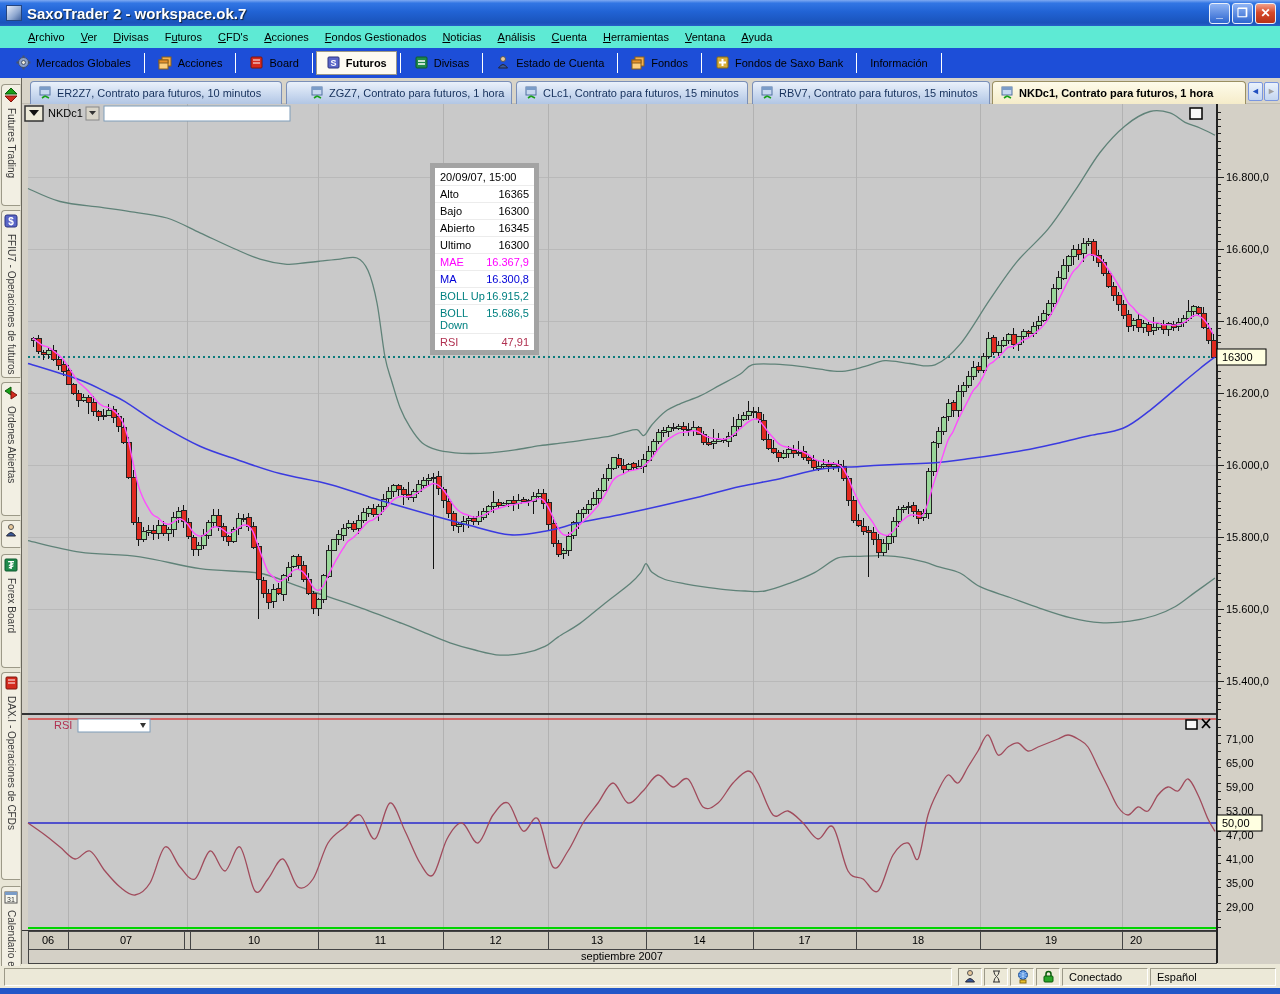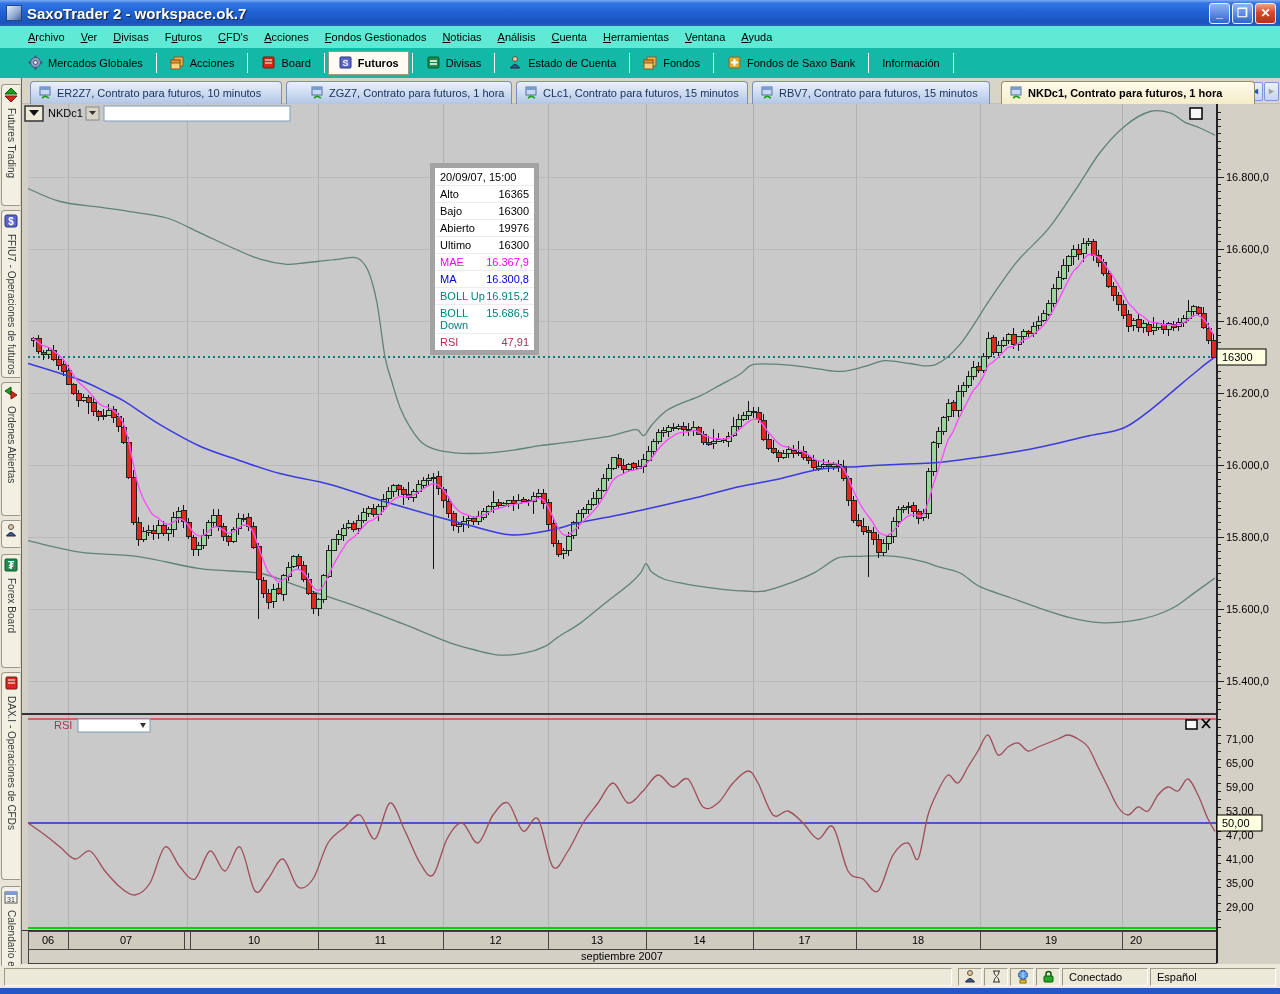--- a/index.html
+++ b/index.html
@@ -5,21 +5,21 @@
 *{box-sizing:border-box}
 html,body{margin:0;padding:0;width:1280px;height:994px;font-family:"Liberation Sans",sans-serif;font-size:11px;overflow:hidden;background:#ECE9D8}
 #titlebar{position:absolute;left:0;top:0;width:100%;height:26px;background:linear-gradient(180deg,#7FAAF2 0%,#3276E4 12%,#2163D4 45%,#1A53BB 88%,#2760C8 100%);display:flex;align-items:center;padding:0 4px;color:#fff}
 #title-icon{width:16px;height:16px;background:linear-gradient(135deg,#E8EFFA,#8FA8D0 60%,#44649C);border:1px solid #25457F;margin:0 5px 0 2px}
 #title-text{font-size:15px;font-weight:bold;text-shadow:1px 1px 1px #123;flex:1}
 .tb-winbtn{width:21px;height:21px;margin-left:2px;border:1px solid #EAF0FA;border-radius:3px;color:#fff;font-size:12px;line-height:18px;text-align:center;font-weight:bold}
 .bmin,.bmax{background:linear-gradient(180deg,#8FB4F4,#2E66CF)}
 .bclose{background:linear-gradient(180deg,#F2A18B,#D6492A 45%,#B83216)}
 #menubar{position:absolute;left:0;top:26px;width:100%;height:22px;background:#5eead4;display:flex;align-items:center;padding-left:20px}
 .menu-item{padding:3px 8px;color:#000}
-#toolbar{position:absolute;left:0;top:48px;width:100%;height:30px;background:#14b8a6;display:flex;align-items:center;padding-left:18px}
+#toolbar{position:absolute;left:0;top:48px;width:100%;height:30px;background:#1d4ed8;display:flex;align-items:center;padding-left:6px}
 .tb-btn{display:flex;align-items:center;gap:5px;padding:3px 9px;border:1px solid transparent;height:24px;white-space:nowrap}
 .tb-btn.active{background:#FDFBF2;border:1px solid #9C9988;font-weight:bold}
 .tb-sep{width:1px;height:20px;background:#ACA899;border-right:1px solid #fff;margin:0 3px}
 #tabrow{position:absolute;left:0;top:78px;width:100%;height:26px;background:#D8D4C8;border-bottom:1px solid #C2BEB2}
 .ctab{position:absolute;top:3px;height:23px;border:1px solid #7A8FB8;border-bottom:none;border-radius:4px 4px 0 0;background:linear-gradient(180deg,#EAF1FB,#C2D3EC 70%,#B2C6E4);display:flex;align-items:center;padding:0 8px;gap:5px;color:#15305B;white-space:nowrap;overflow:hidden}
 .ctab.active{background:linear-gradient(180deg,#FEFBEA,#F5ECC9);border-color:#9A8F62;font-weight:bold;color:#000;z-index:2}
 .tabscroll{position:absolute;top:4px;width:15px;height:19px;background:linear-gradient(180deg,#EAF2FC,#C4D6F0);border:1px solid #7A96DF;text-align:center;line-height:17px;font-size:9px;border-radius:2px}
 #sidebar{position:absolute;left:0;top:78px;width:22px;height:886px;background:#E8E5D6;border-right:1px solid #6A675C}
 .side-tab{position:absolute;left:1px;width:20px;background:#F2EFE3;border:1px solid #9C9988;border-right-color:#D8D5C5;border-radius:4px 0 0 4px;display:flex;flex-direction:column;align-items:center;padding-top:2px;overflow:hidden}
 .side-label{writing-mode:vertical-rl;font-size:10px;color:#3A3A3A;white-space:nowrap;overflow:hidden;margin-top:3px;flex:1}
@@ -164,21 +164,21 @@
         <span>CLc1, Contrato para futuros, 15 minutos</span>
       </div>
       <div class="ctab" style="left: 752px; width: 238px;">
         <span><svg width="13" height="13">
             <rect x="1" y="1" width="10" height="8" fill="#C8D8F0" stroke="#5070A0"></rect>
             <rect x="1" y="1" width="10" height="3" fill="#7A9CC8"></rect>
             <path d="M3 12 l3 -2 M6 10 l4 2" stroke="#18A018" stroke-width="1.6" fill="none"></path>
           </svg></span>
         <span>RBV7, Contrato para futuros, 15 minutos</span>
       </div>
-      <div class="ctab active" style="left: 992px; width: 254px; margin-left: 9px;">
+      <div class="ctab active" style="left: 992px; width: 254px;">
         <span><svg width="13" height="13">
             <rect x="1" y="1" width="10" height="8" fill="#C8D8F0" stroke="#5070A0"></rect>
             <rect x="1" y="1" width="10" height="3" fill="#7A9CC8"></rect>
             <path d="M3 12 l3 -2 M6 10 l4 2" stroke="#18A018" stroke-width="1.6" fill="none"></path>
           </svg></span>
         <span>NKDc1, Contrato para futuros, 1 hora</span>
       </div>
       <div class="tabscroll" style="left: 1248px; color: rgb(32, 80, 192);">◄</div>
       <div class="tabscroll" style="left: 1264px; color: rgb(160, 160, 160);">►</div>
     </div>
@@ -917,21 +917,21 @@
   <div class="tt-row">
         <span style="color: rgb(0, 0, 0);">Alto</span>
         <span style="color: rgb(0, 0, 0);">16365</span>
       </div>
       <div class="tt-row">
         <span style="color: rgb(0, 0, 0);">Bajo</span>
         <span style="color: rgb(0, 0, 0);">16300</span>
       </div>
       <div class="tt-row">
         <span style="color: rgb(0, 0, 0);">Abierto</span>
-        <span style="color: rgb(0, 0, 0);">19976</span>
+        <span style="color: rgb(0, 0, 0);">16345</span>
       </div>
       <div class="tt-row">
         <span style="color: rgb(0, 0, 0);">Ultimo</span>
         <span style="color: rgb(0, 0, 0);">16300</span>
       </div>
       <div class="tt-row">
         <span style="color: rgb(255, 0, 255);">MAE</span>
         <span style="color: rgb(255, 0, 255);">16.367,9</span>
       </div>
       <div class="tt-row">

